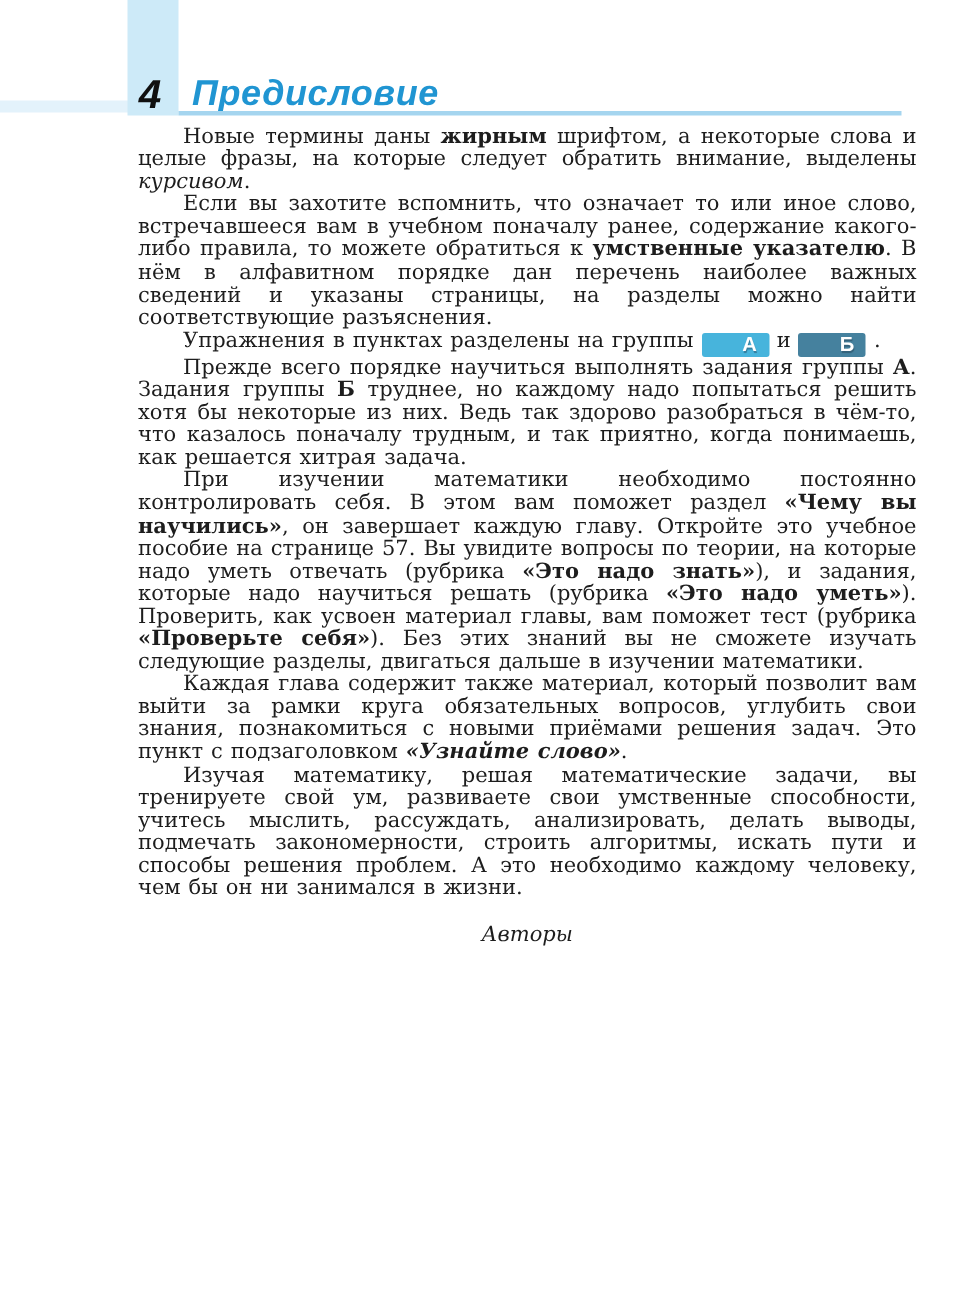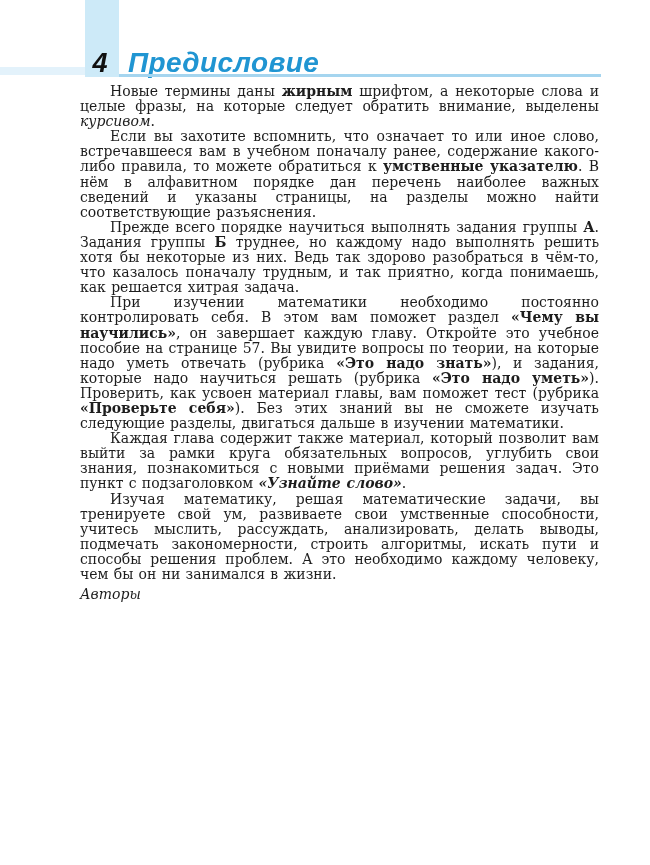--- a/index.html
+++ b/index.html
@@ -30,40 +30,40 @@
     text-align: center;
     font-family: "Liberation Sans", "DejaVu Sans", sans-serif;
     font-style: italic; font-weight: 700;
     font-size: 27px; line-height: 27px;
     color: #101010;
   }
   .title {
     position: absolute; left: 128px; top: 51px; margin: 0;
     font-family: "Liberation Sans", "DejaVu Sans", sans-serif;
     font-style: italic; font-weight: 700;
-    font-size: 28px; line-height: 24px;
+    font-size: 24px; line-height: 24px;
     letter-spacing: 0.4px;
     color: var(--title_color, #2095d2);
   }
   .header-rule {
     position: absolute; left: 119px; top: 74px;
     width: 482px; height: 2.5px;
     background: var(--rule_color, #a5d5ef);
   }
   
   .body-text {
-    position: absolute; left: 80px; top: 84px;
+    position: absolute; left: 92px; top: 84px;
     width: 519px;
     color: var(--text_color, #1d1d1d);
     font-size: 14px; line-height: 15.1px;
     text-align: justify;
     word-spacing: 0.06em;
   }
   .para { margin: 0; text-indent: 30px; }
-  .para.right { text-align: left; text-indent: 0; margin-top: 5px; }
+  .para.right { text-align: center; text-indent: 0; margin-top: 16px; }
   .bold { font-weight: 700; }
   .italic { font-style: italic; }
   .group-box {
     display: inline-block;
     box-sizing: border-box;
     width: 45px; height: 16px;
     line-height: 16px;
     border-radius: 2px;
     text-align: right;
     padding-right: 8px;
@@ -86,19 +86,20 @@
     <div class="ribbon">
       <span class="pagenum">4</span>
     </div>
     <h1 class="title">Предисловие</h1>
     <div class="header-rule"></div>
   </header>
 
   <main class="body-text" id="body-container">
       <p class="para"><span>Новые термины даны </span><span class="bold">жирным</span><span> шрифтом, а некоторые слова и целые фразы, на которые следует обратить внимание, выделены </span><span class="italic">курсивом</span><span>.</span></p>
       <p class="para"><span>Если вы захотите вспомнить, что означает то или иное слово, встречавшееся вам в учебном поначалу ранее, содержание какого-либо правила, то можете обратиться к </span><span class="bold">умственные указателю</span><span>. В нём в алфавитном порядке дан перечень наиболее важных сведений и указаны страницы, на разделы можно найти соответствующие разъяснения.</span></p>
-      <p class="para"><span>Прежде всего порядке научиться выполнять задания группы </span><span class="bold">А</span><span>. Задания группы </span><span class="bold">Б</span><span> труднее, но каждому надо выполнять решить хотя бы некоторые из них. Ведь так здорово разобраться в чём-то, что казалось поначалу трудным, и так приятно, когда понимаешь, как решается хитрая задача.</span></p>
+      <p class="para"><span>Упражнения в пунктах разделены на группы </span><span class="group-box box-a">А</span><span> и </span><span class="group-box box-b">Б</span><span> .</span></p>
+      <p class="para"><span>Прежде всего порядке научиться выполнять задания группы </span><span class="bold">А</span><span>. Задания группы </span><span class="bold">Б</span><span> труднее, но каждому надо попытаться решить хотя бы некоторые из них. Ведь так здорово разобраться в чём-то, что казалось поначалу трудным, и так приятно, когда понимаешь, как решается хитрая задача.</span></p>
       <p class="para"><span>При изучении математики необходимо постоянно контролировать себя. В этом вам поможет раздел </span><span class="bold">«Чему вы научились»</span><span>, он завершает каждую главу. Откройте это учебное пособие на странице 57. Вы увидите вопросы по теории, на которые надо уметь отвечать (рубрика </span><span class="bold">«Это надо знать»</span><span>), и задания, которые надо научиться решать (рубрика </span><span class="bold">«Это надо уметь»</span><span>). Проверить, как усвоен материал главы, вам поможет тест (рубрика </span><span class="bold">«Проверьте себя»</span><span>). Без этих знаний вы не сможете изучать следующие разделы, двигаться дальше в изучении математики.</span></p>
       <p class="para"><span>Каждая глава содержит также материал, который позволит вам выйти за рамки круга обязательных вопросов, углубить свои знания, познакомиться с новыми приёмами решения задач. Это пункт с подзаголовком </span><span class="bold italic">«Узнайте слово»</span><span>.</span></p>
       <p class="para"><span>Изучая математику, решая математические задачи, вы тренируете свой ум, развиваете свои умственные способности, учитесь мыслить, рассуждать, анализировать, делать выводы, подмечать закономерности, строить алгоритмы, искать пути и способы решения проблем. А это необходимо каждому человеку, чем бы он ни занимался в жизни.</span></p>
       <p class="para right"><span class="italic">Авторы</span></p>
     </main>
 </div>
 
 </body></html>

